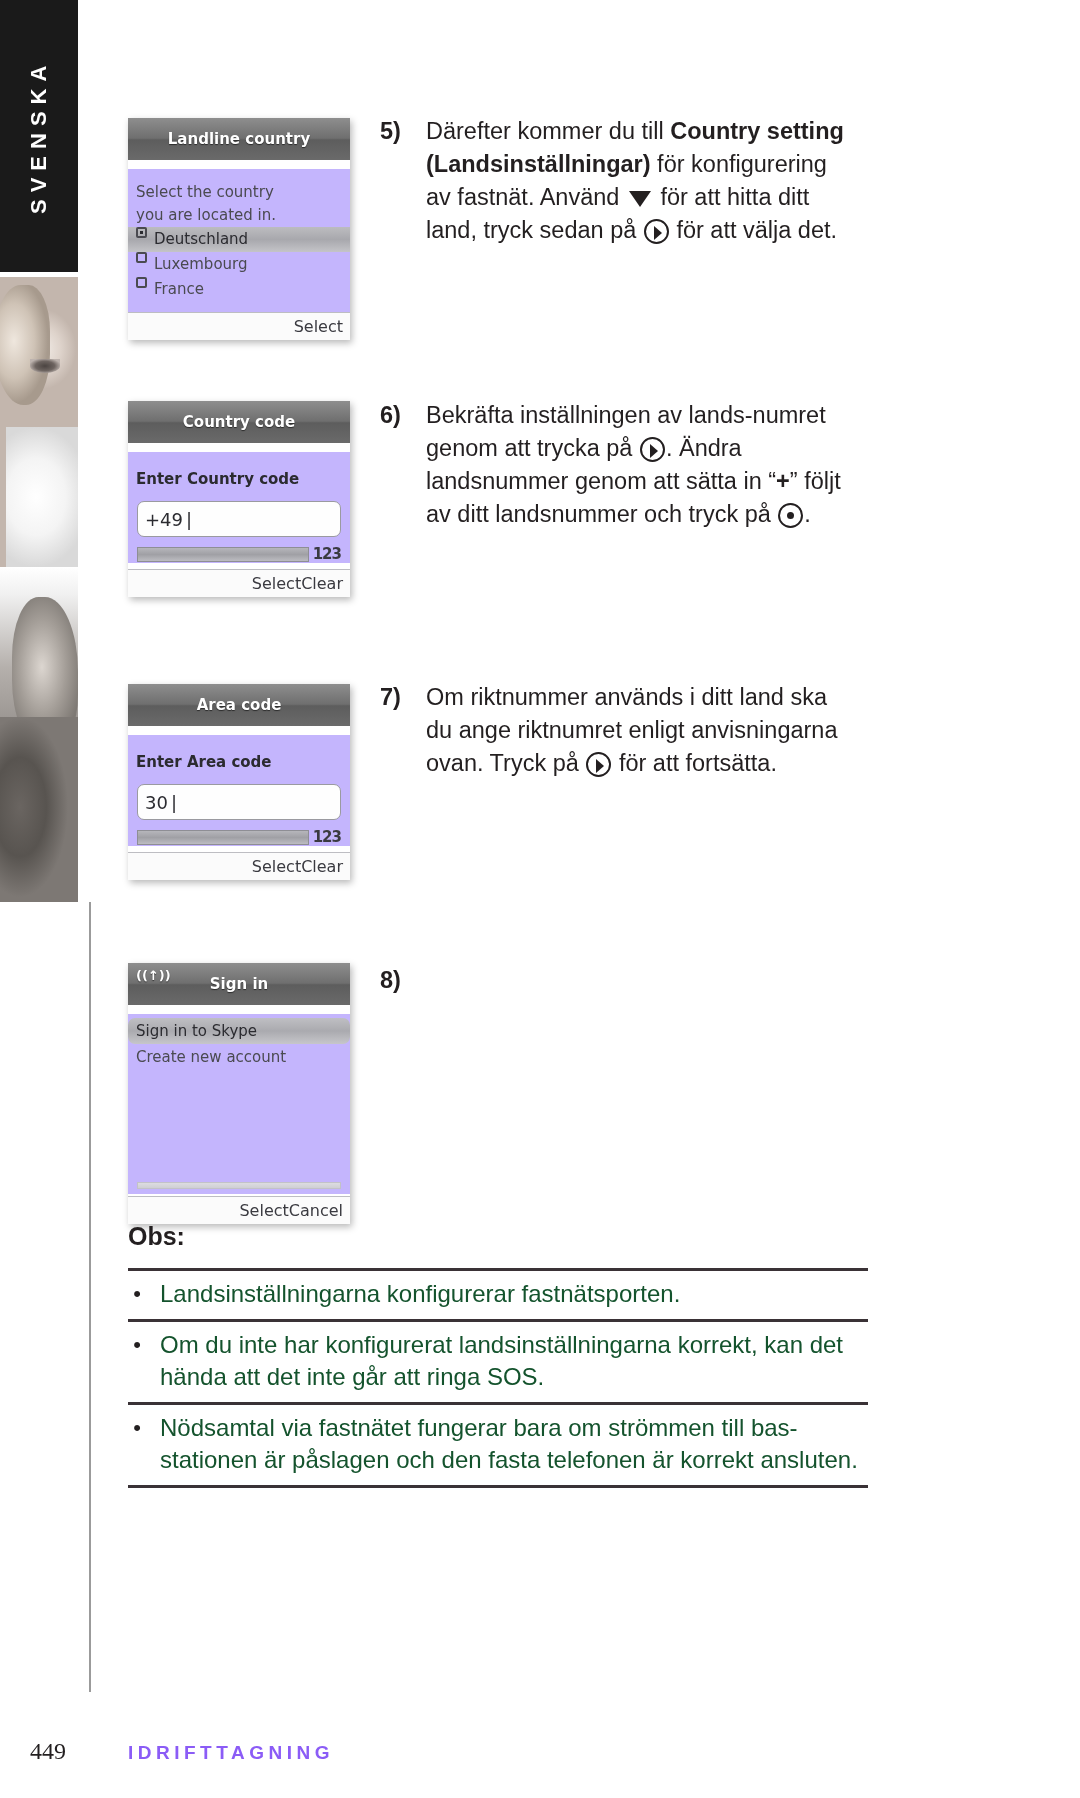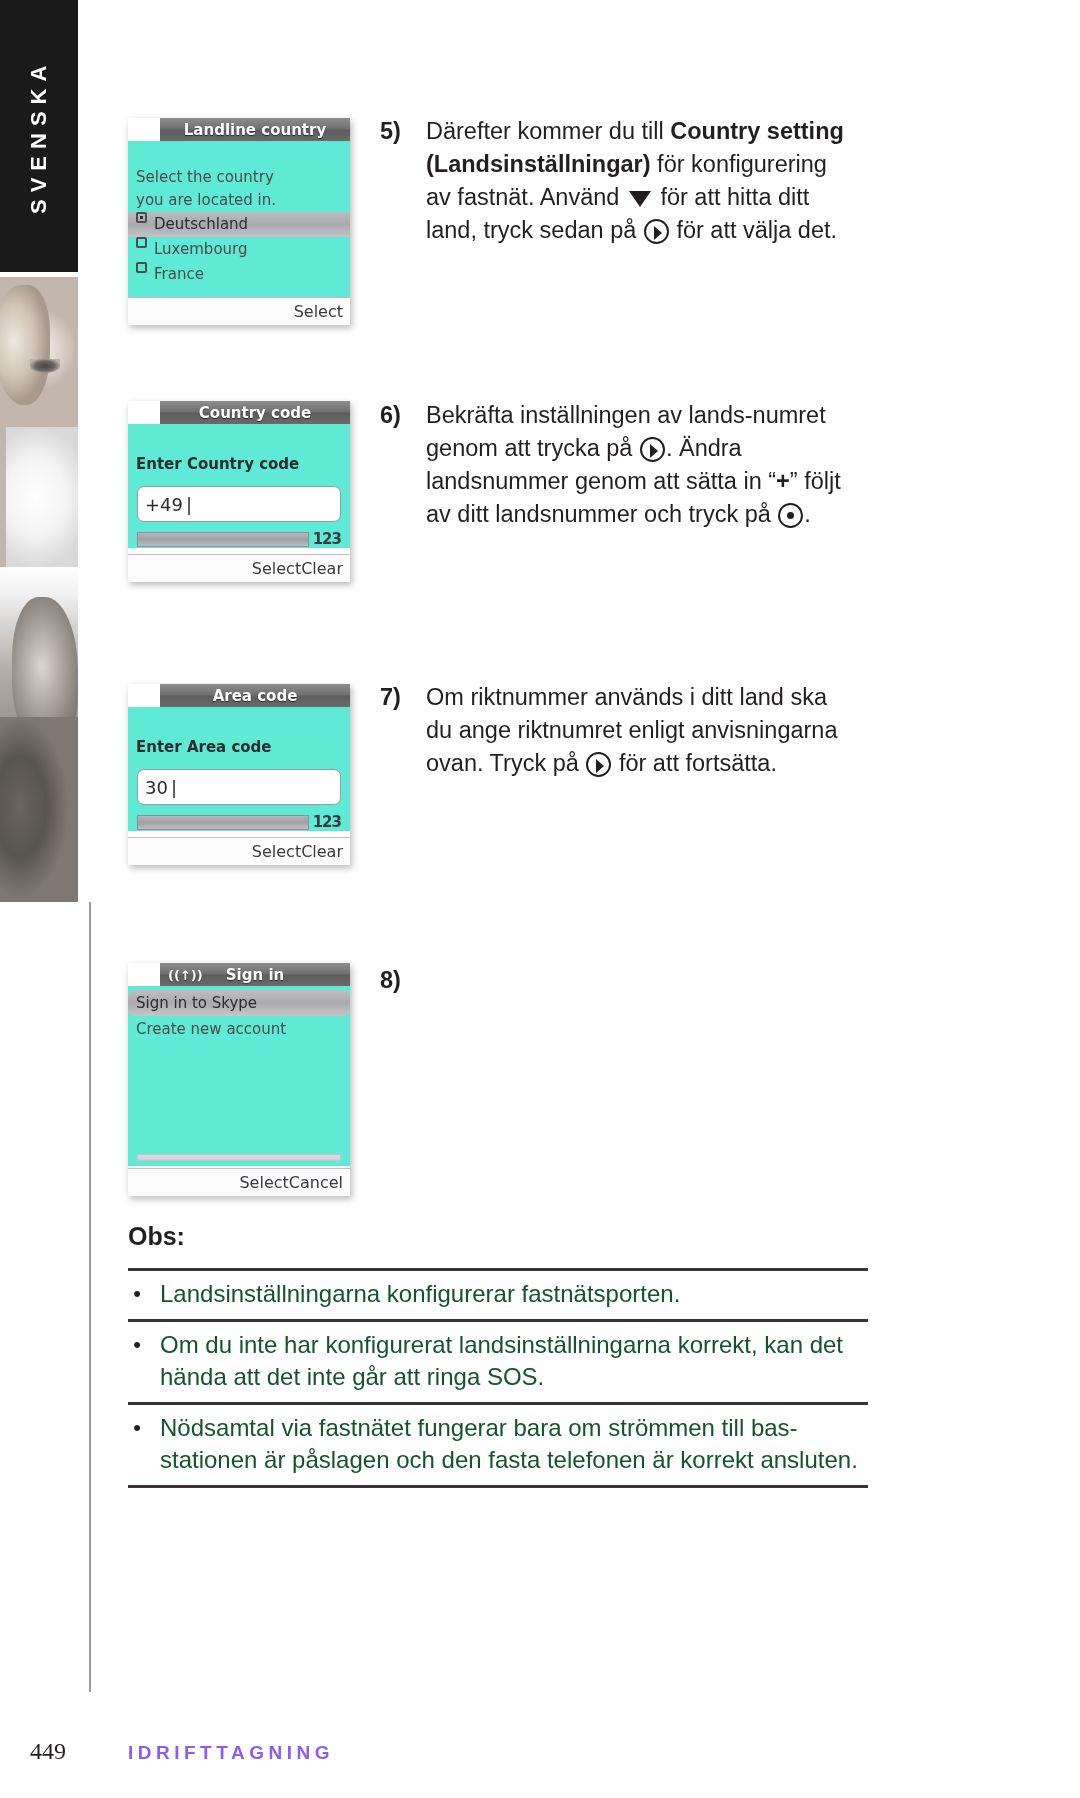--- a/index.html
+++ b/index.html
@@ -114,48 +114,48 @@
 
   
   .screen {
     position: absolute;
     width: 222px;
     background: #ffffff;
     box-shadow: 2px 3px 7px rgba(0,0,0,0.28);
     font-family: "DejaVu Sans", sans-serif;
   }
   .screen-title {
-    height: 23px;
+    height: 42px;
     background: linear-gradient(180deg, #8e8e8e 0%, #6f6f6f 48%, #5d5d5d 52%, #6a6a6a 100%);
     color: #ffffff;
     font-size: 15px;
     font-weight: bold;
     display: flex;
     align-items: center;
     justify-content: center;
     letter-spacing: 0px;
     text-shadow: 0 1px 1px rgba(0,0,0,0.55);
     position: relative;
-    margin-left: 32px;
   }
   .screen-title.with-icon {
     justify-content: center;
   }
   .sig-icon {
     position: absolute;
     left: 8px; top: 5px;
     width: 26px; height: 16px;
     color: #ffffff;
     font-size: 13px;
     line-height: 16px;
   }
   .screen-body {
-    background: #5eead4;
-    padding: 25px 0 0 0;
+    background: #c4b5fd;
+    padding: 12px 0 0 0;
     position: relative;
+    margin-top: 9px;
   }
   .screen-line {
     font-size: 15px;
     color: #4a4a50;
     padding: 0 8px;
     line-height: 23px;
     white-space: nowrap;
   }
   .screen-line.bold {
     font-weight: bold;

